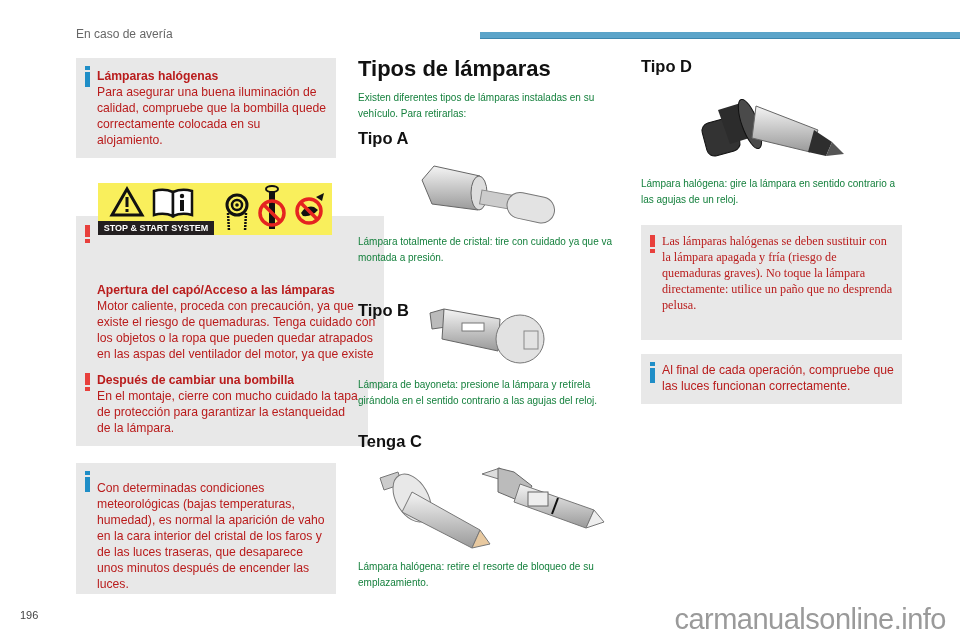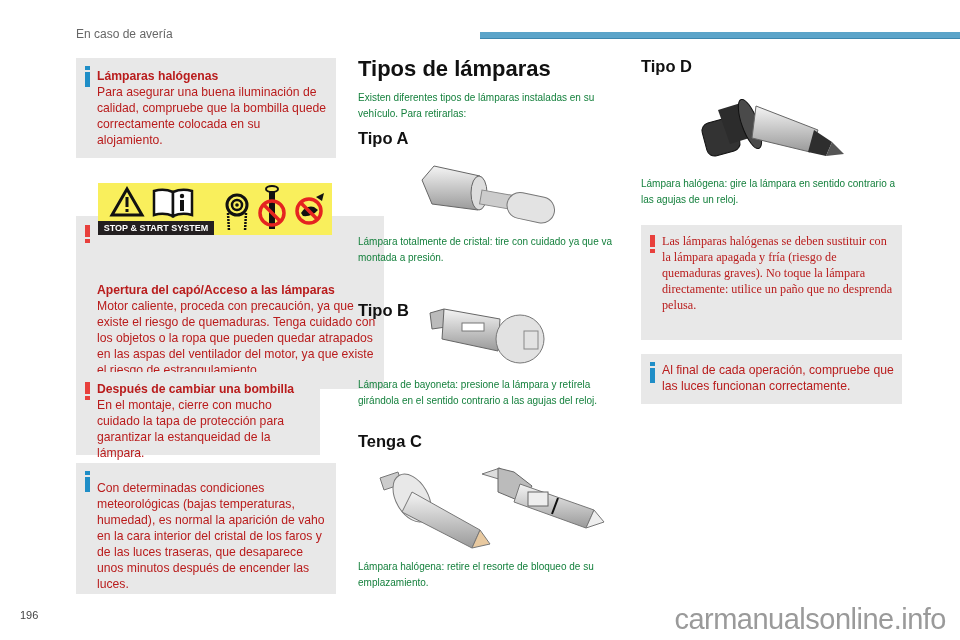--- a/index.html
+++ b/index.html
@@ -80,21 +80,21 @@
     <g>
       <circle cx="211" cy="28" r="12" fill="none" stroke="#e52420" stroke-width="3.5"></circle>
       <path d="M203 30 Q208 22 216 24 L220 27 Q214 34 205 33 Z" fill="#111"></path>
       <line x1="203" y1="20" x2="219" y2="36" stroke="#e52420" stroke-width="3.5"></line>
       <polygon points="218,14 226,10 224,18" fill="#111"></polygon>
     </g>
   </svg>
   <div class="sss">STOP &amp; START SYSTEM</div>
 </div>
 
-<div class="box" style="left:76px;top:372px;width:244px;height:83px;">
+<div class="box" style="left:76px;top:363px;width:292px;height:83px;">
   <div class="mark warn" style="top:10px;height:12px;"></div>
   <div class="txt" style="top:9px;">
     <b>Después de cambiar una bombilla</b>
     <span>En el montaje, cierre con mucho cuidado la tapa de protección para garantizar la estanqueidad de la lámpara.</span>
   </div>
 </div>
 
 <div class="box" style="left:76px;top:463px;width:260px;height:131px;">
   <div class="mark info" style="top:14px;height:15px;"></div>
   <div class="txt" style="top:17px;">

